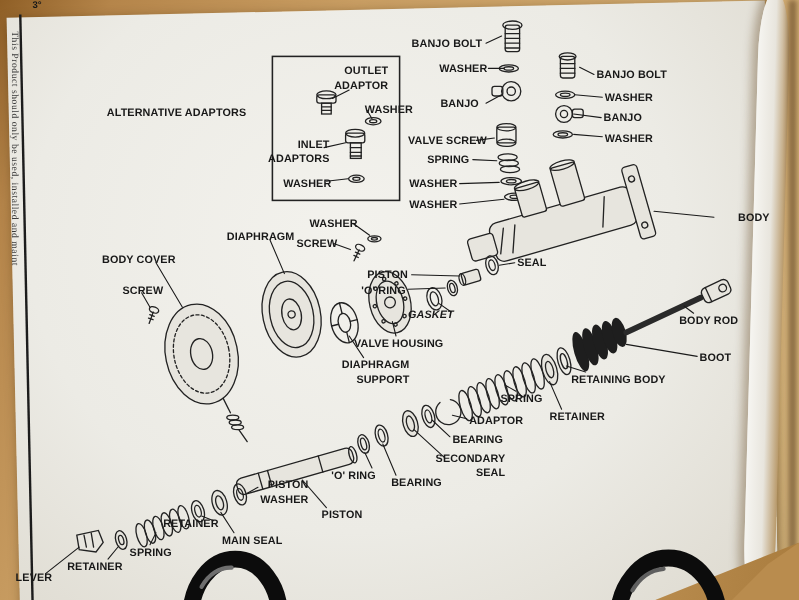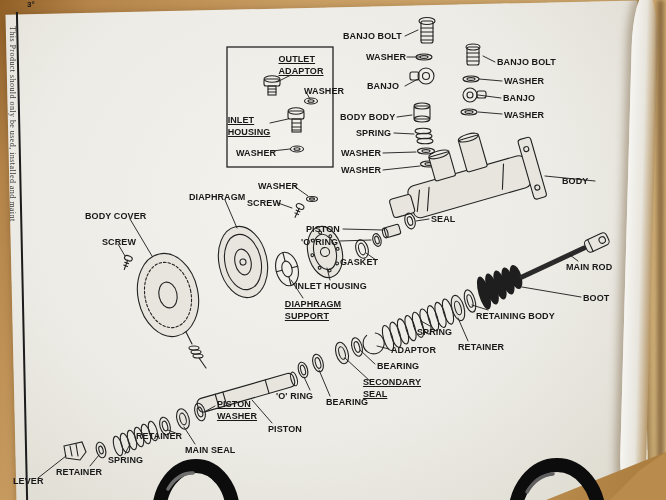--- a/index.html
+++ b/index.html
@@ -38,21 +38,21 @@
     transform:rotate(90deg);transform-origin:0 0;
     font-family:"Liberation Serif",serif;font-size:8px;letter-spacing:.45px;
     color:#3a3a3a;white-space:nowrap;
   }
   #diagram{position:absolute;left:0;top:0;z-index:2;}
   #labels-layer{position:absolute;left:0;top:0;width:666px;height:500px;z-index:3;pointer-events:none;}
   .part-label{
     position:absolute;font-weight:700;font-size:9px;line-height:1.3;
     color:var(--ink,#161616);white-space:pre-line;letter-spacing:.1px;
   }
-  .part-label.center{transform:translateX(-50%);text-align:left;text-decoration:underline;}
+  .part-label.center{transform:translateX(-50%);text-align:right;}
 </style>
 </head>
 <body>
 
 <div class="photo" style="--tan: #c99e63; --page: #ecebe5; --ink: #181818;">
 
   <div class="page"></div>
   <div class="page-curl"></div>
   <div class="page-gap"></div>
   <div class="corner-wedge"></div>
@@ -381,57 +381,58 @@
   </svg>
 
   <div id="labels-layer">
       <div class="part-label" style="left: 343px; top: 31px;">BANJO BOLT</div>
       <div class="part-label" style="left: 366px; top: 52px;">WASHER</div>
       <div class="part-label" style="left: 367px; top: 81px;">BANJO</div>
       <div class="part-label" style="left: 497px; top: 57px;">BANJO BOLT</div>
       <div class="part-label" style="left: 504px; top: 76px;">WASHER</div>
       <div class="part-label" style="left: 503px; top: 93px;">BANJO</div>
       <div class="part-label" style="left: 504px; top: 110px;">WASHER</div>
-      <div class="part-label" style="left: 340px; top: 112px;">BODY BODY</div>
+      <div class="part-label" style="left: 340px; top: 112px;">VALVE SCREW</div>
       <div class="part-label" style="left: 356px; top: 128px;">SPRING</div>
       <div class="part-label" style="left: 341px; top: 148px;">WASHER</div>
       <div class="part-label" style="left: 341px; top: 165px;">WASHER</div>
-      <div class="part-label" style="left: 562px; top: 176px;">BODY</div>
+      <div class="part-label" style="left: 615px; top: 176px;">BODY</div>
       <div class="part-label" style="left: 431px; top: 214px;">SEAL</div>
       <div class="part-label" style="left: 306px; top: 224px;">PISTON</div>
       <div class="part-label" style="left: 301px; top: 237px;">'O' RING</div>
-      <div class="part-label" style="left: 340px; top: 257px;">GASKET</div>
+      <div class="part-label" style="left: 340px; top: 257px; font-style: italic;">GASKET</div>
       <div class="part-label" style="left: 258px; top: 181px;">WASHER</div>
       <div class="part-label" style="left: 247px; top: 198px;">SCREW</div>
       <div class="part-label" style="left: 189px; top: 192px;">DIAPHRAGM</div>
       <div class="part-label" style="left: 85px; top: 211px;">BODY COVER</div>
       <div class="part-label" style="left: 102px; top: 237px;">SCREW</div>
-      <div class="part-label" style="left: 295px; top: 281px;">INLET HOUSING</div>
+      <div class="part-label" style="left: 295px; top: 281px;">VALVE HOUSING</div>
       <div class="part-label center" style="left: 313px; top: 299px;">DIAPHRAGM
 SUPPORT</div>
-      <div class="part-label" style="left: 566px; top: 262px;">MAIN ROD</div>
+      <div class="part-label" style="left: 566px; top: 262px;">BODY ROD</div>
       <div class="part-label" style="left: 583px; top: 293px;">BOOT</div>
       <div class="part-label" style="left: 476px; top: 311px;">RETAINING BODY</div>
       <div class="part-label" style="left: 417px; top: 327px;">SPRING</div>
       <div class="part-label" style="left: 458px; top: 342px;">RETAINER</div>
       <div class="part-label" style="left: 391px; top: 345px;">ADAPTOR</div>
       <div class="part-label" style="left: 377px; top: 361px;">BEARING</div>
       <div class="part-label center" style="left: 392px; top: 377px;">SECONDARY
 SEAL</div>
       <div class="part-label" style="left: 276px; top: 391px;">'O' RING</div>
       <div class="part-label" style="left: 326px; top: 397px;">BEARING</div>
       <div class="part-label center" style="left: 237px; top: 399px;">PISTON
 WASHER</div>
       <div class="part-label" style="left: 268px; top: 424px;">PISTON</div>
       <div class="part-label" style="left: 136px; top: 431px;">RETAINER</div>
       <div class="part-label" style="left: 185px; top: 445px;">MAIN SEAL</div>
       <div class="part-label" style="left: 108px; top: 455px;">SPRING</div>
       <div class="part-label" style="left: 56px; top: 467px;">RETAINER</div>
       <div class="part-label" style="left: 13px; top: 476px;">LEVER</div>
+      <div class="part-label" style="left: 89px; top: 89px;">ALTERNATIVE ADAPTORS</div>
       <div class="part-label center" style="left: 301px; top: 54px;">OUTLET
 ADAPTOR</div>
       <div class="part-label" style="left: 304px; top: 86px;">WASHER</div>
       <div class="part-label center" style="left: 249px; top: 115px;">INLET
-HOUSING</div>
+ADAPTORS</div>
       <div class="part-label" style="left: 236px; top: 148px;">WASHER</div>
       <div class="part-label" style="left: 27px; top: 0px; font-size: 8px;">3°</div>
     </div>
 </div>
 
 </body></html>

